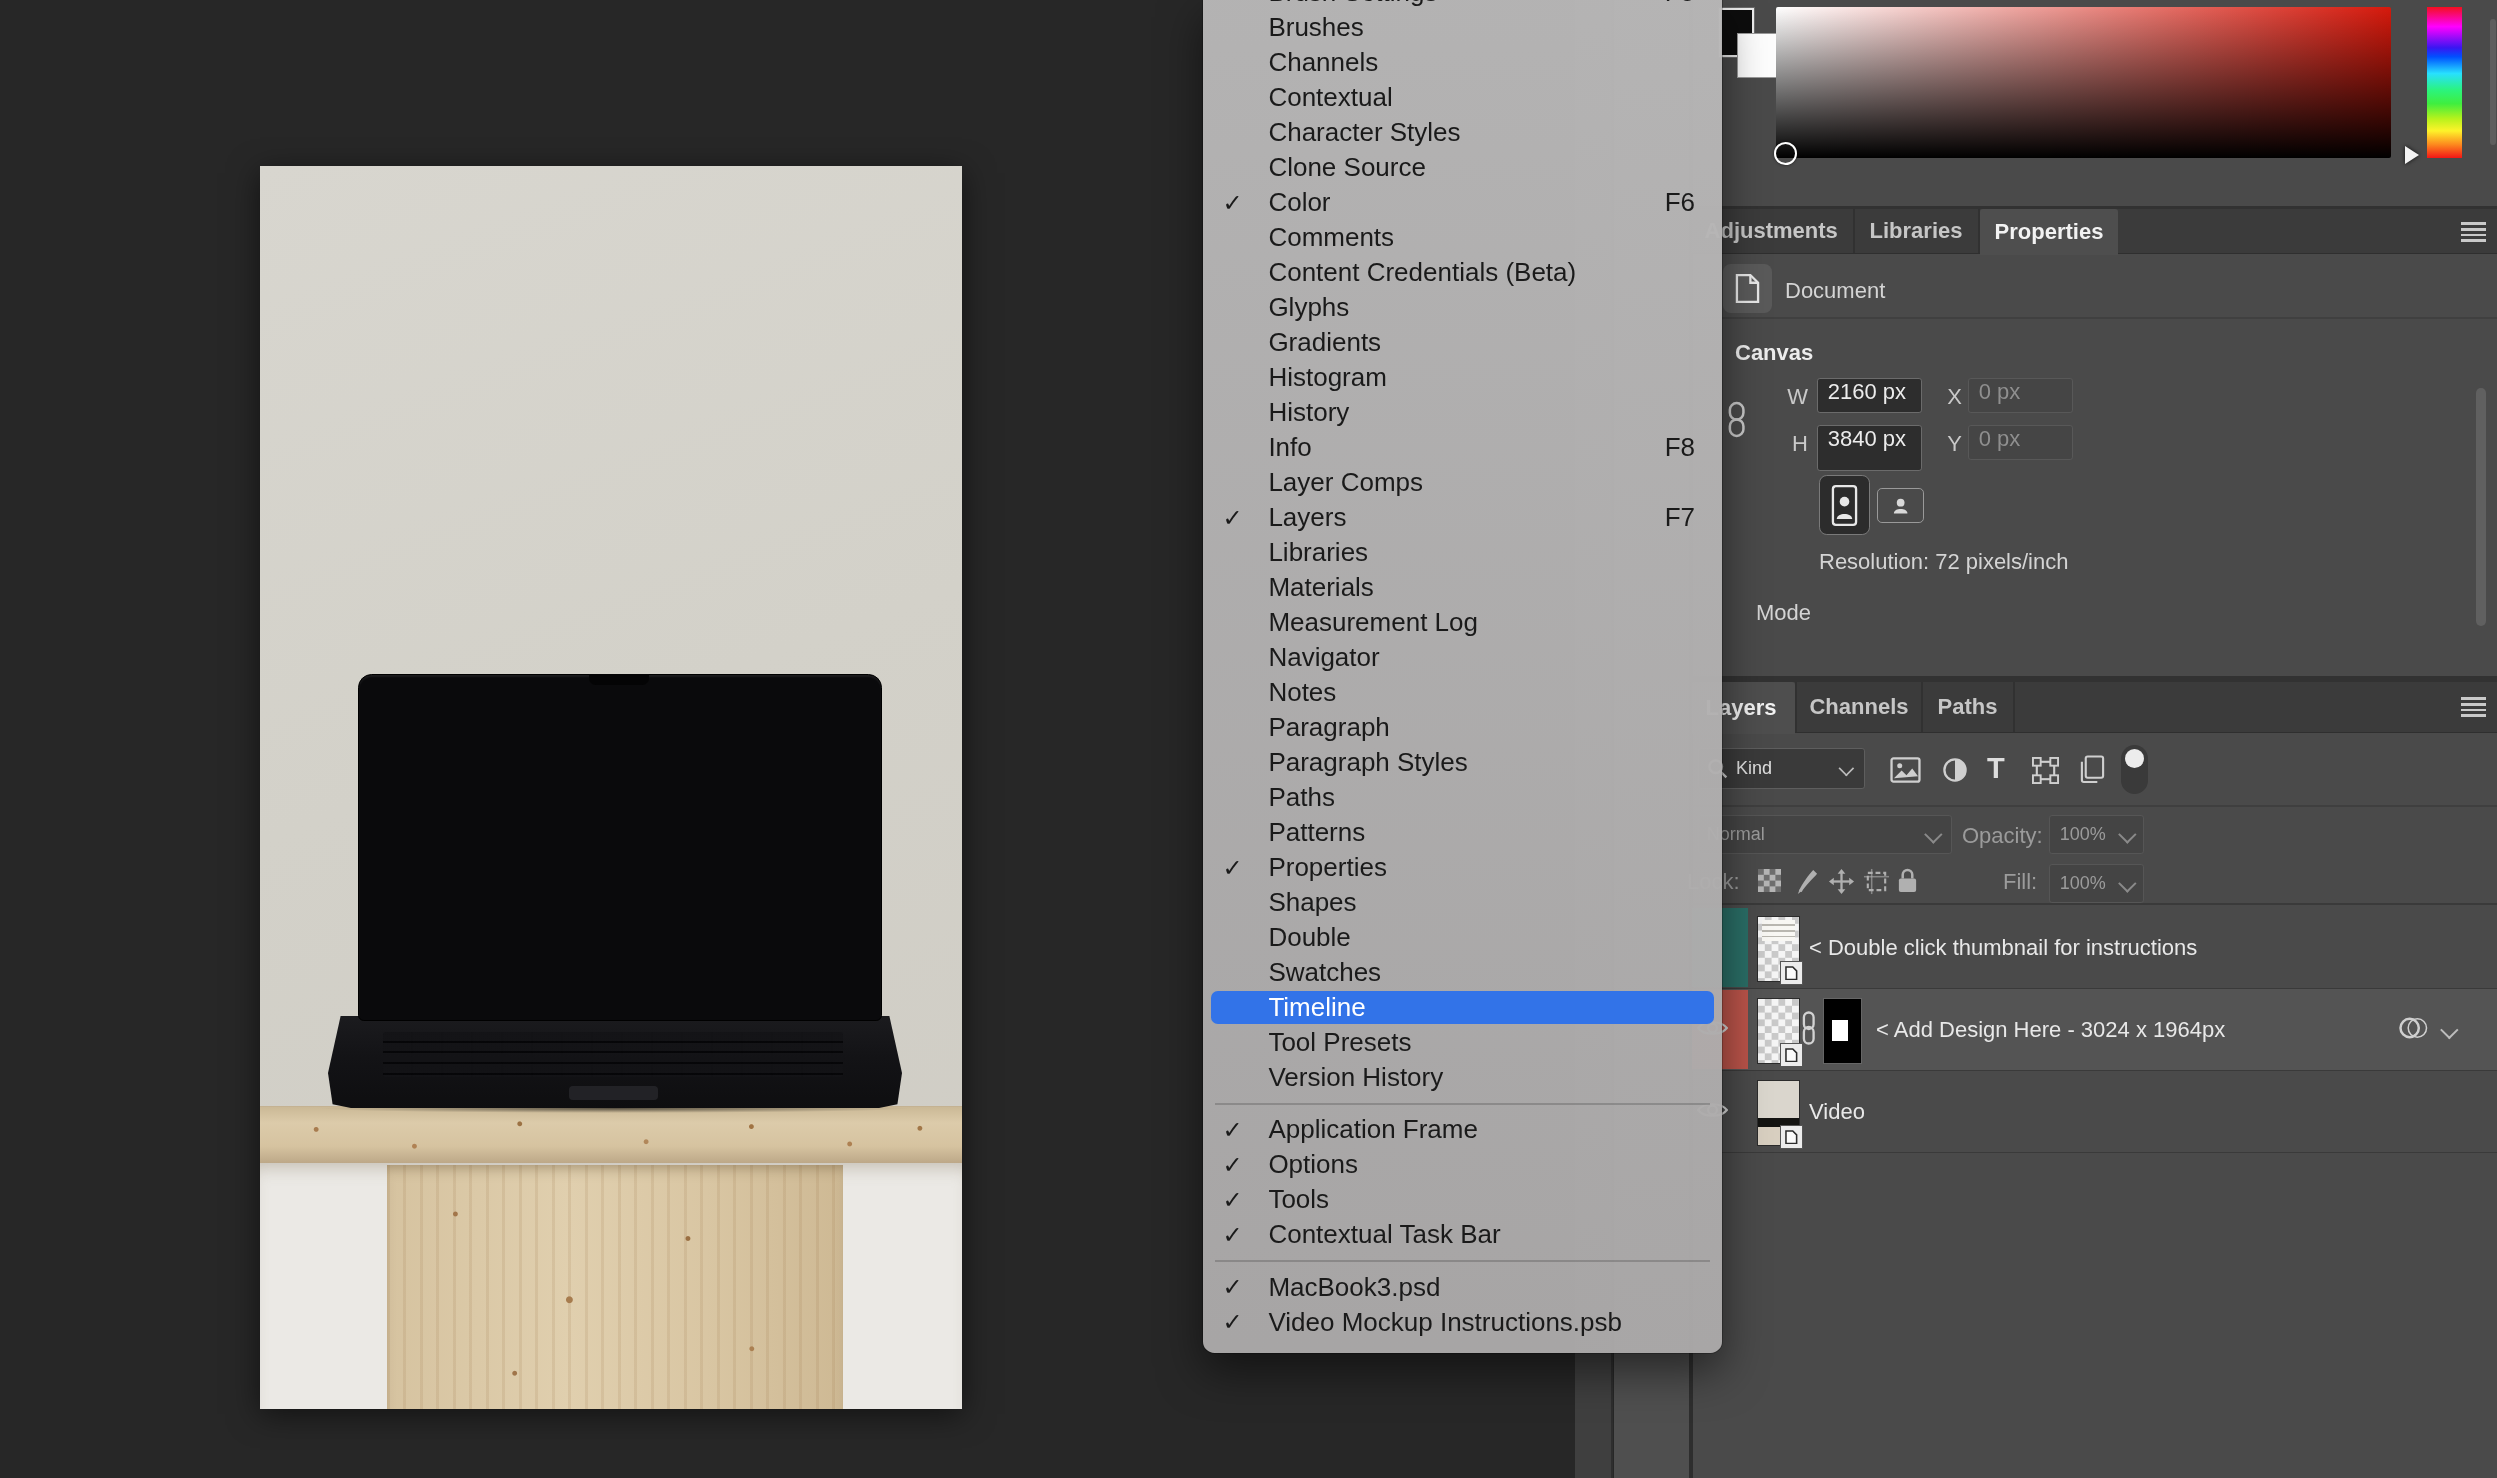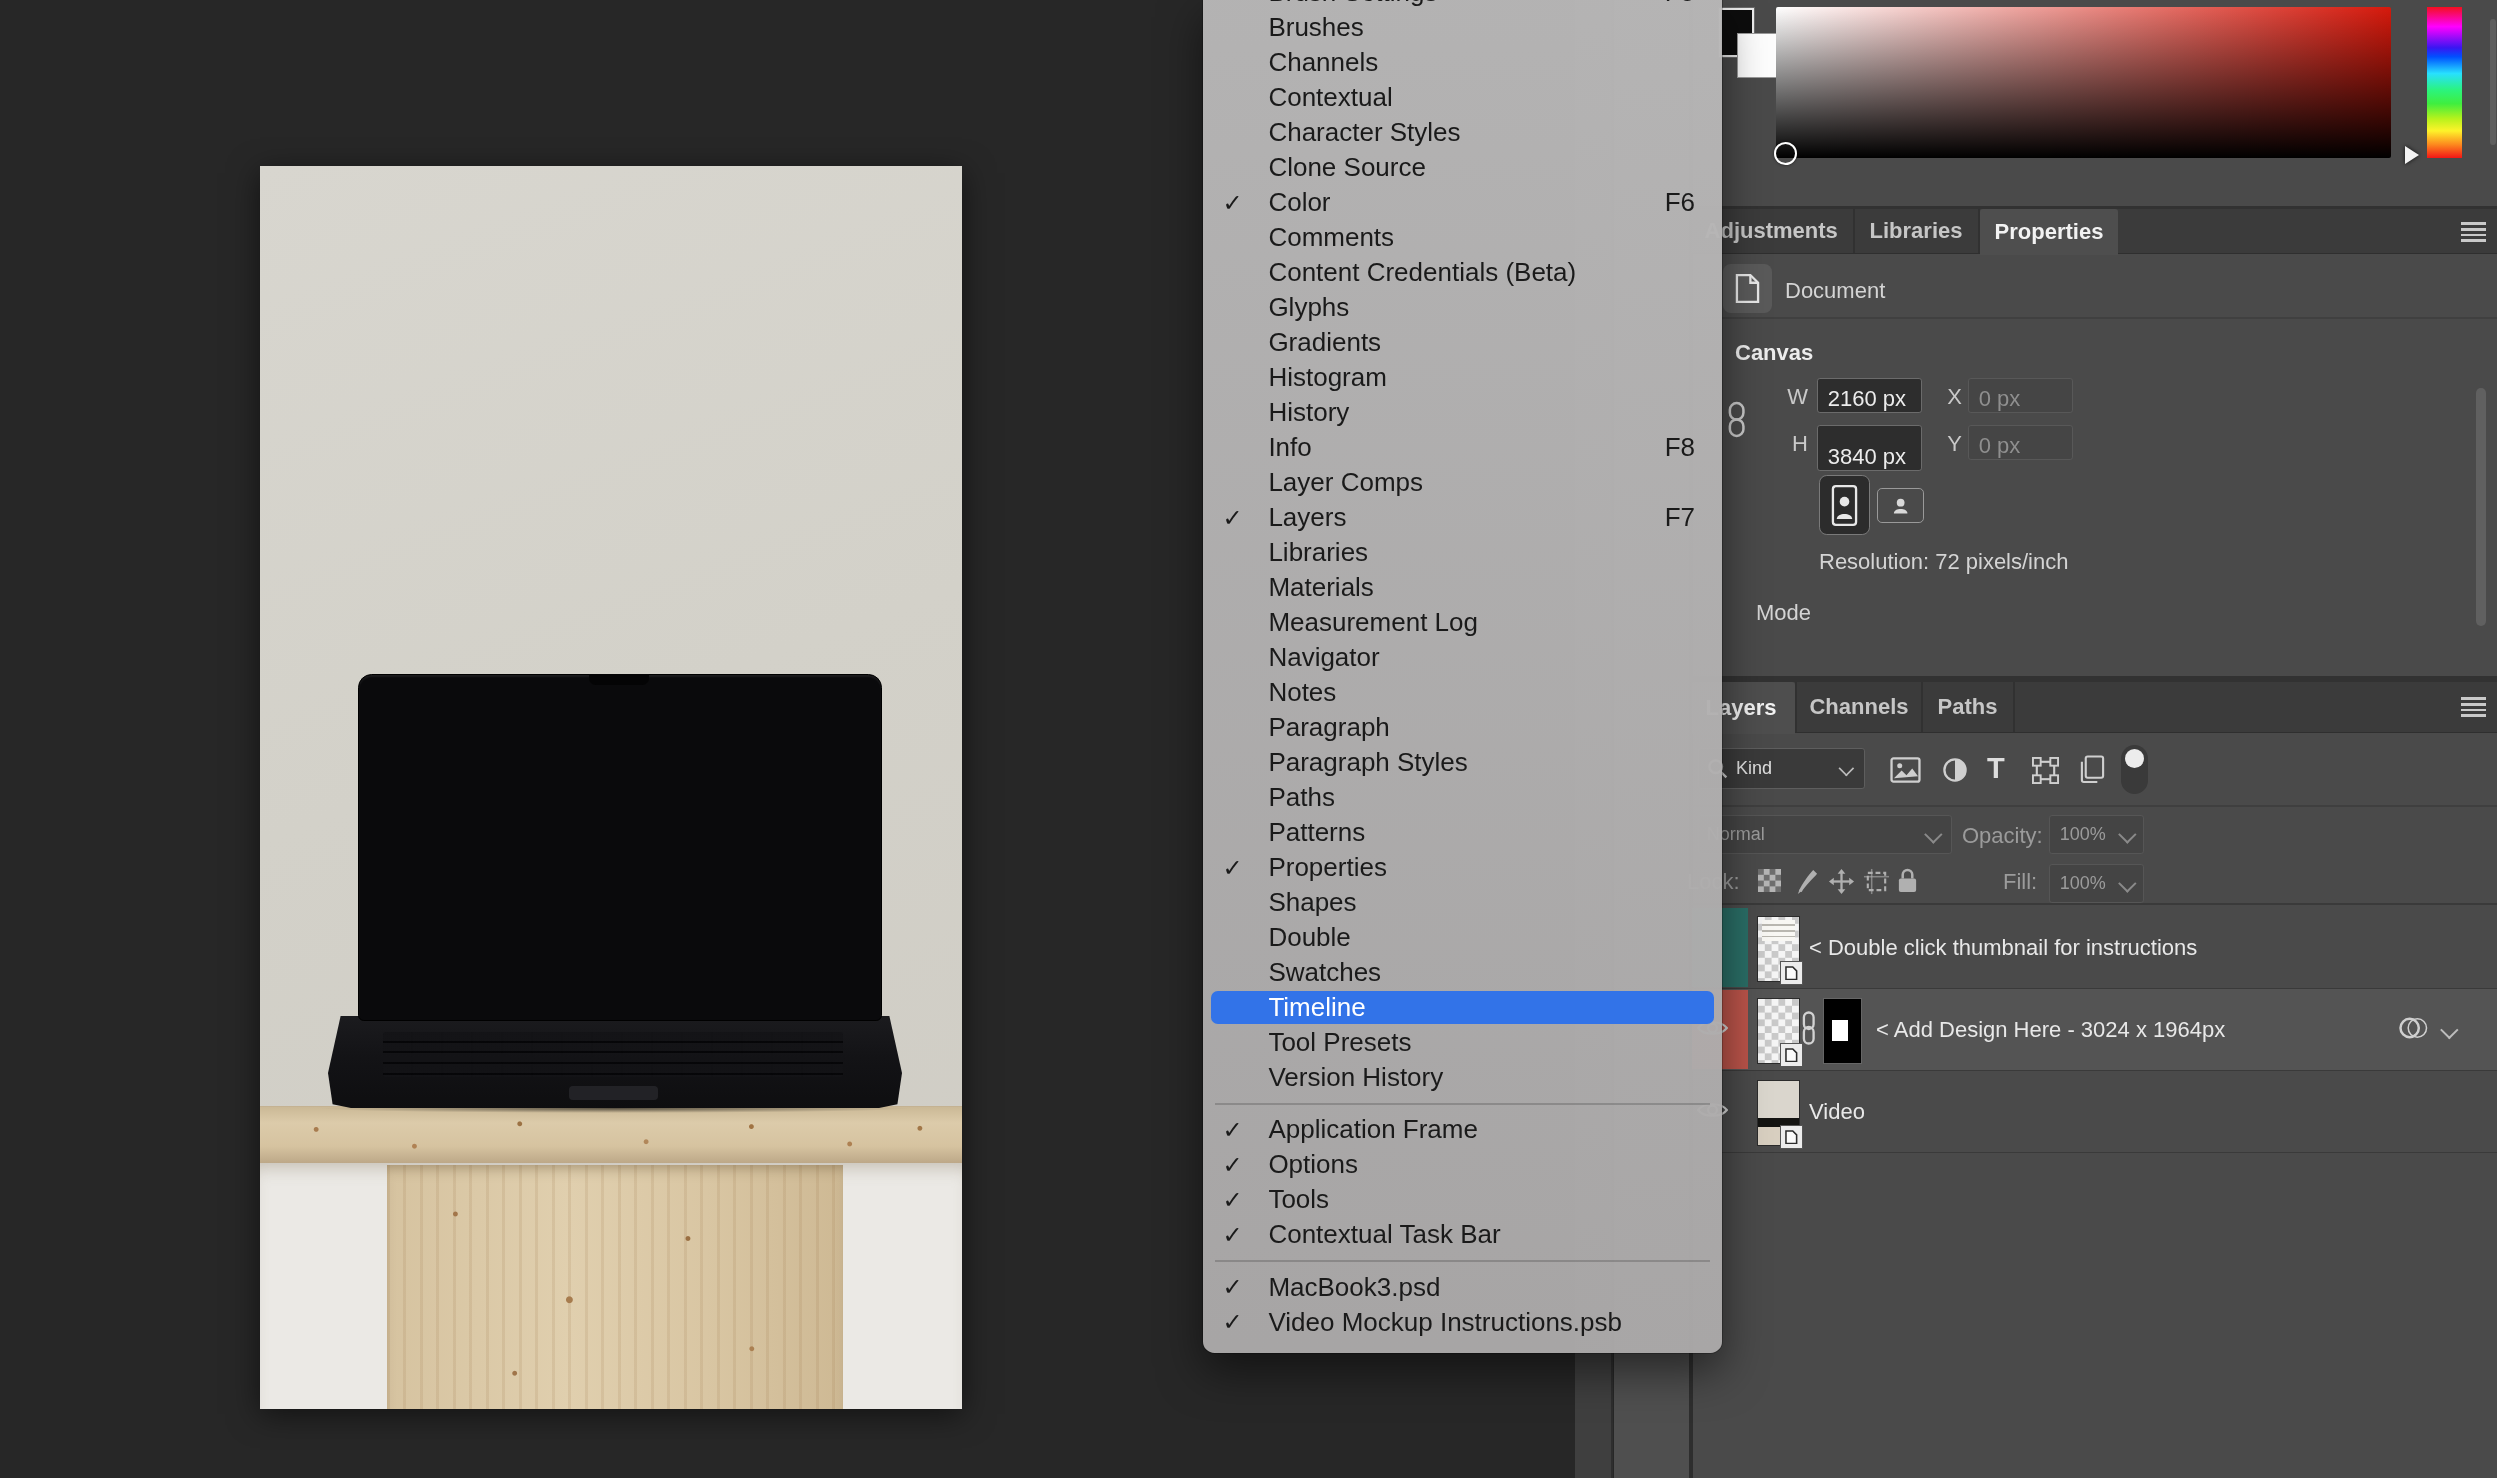--- a/index.html
+++ b/index.html
@@ -77,21 +77,21 @@
         #28e0ff 44%,#2bf47e 55%,#3fee3f 64%,#b7f21c 74%,#fef32a 82%,#fd8a1e 91%,#f41616 100%);}
   #hue-pointer{left:2406px;top:146px;width:0;height:0;border-top:9.7px solid transparent;
      border-bottom:9.7px solid transparent;border-left:14.6px solid #f2f2f2;
      filter:drop-shadow(0 0 1.9px rgba(0,0,0,.8));}
   #swatch-black{left:1720px;top:7.8px;width:31px;height:45px;background:#0d0d0d;
      border:2.9px solid #ececec;box-shadow:0 0 0 1px #6b6b6b;}
   #swatch-white{left:1737px;top:33px;width:39px;height:43px;background:#fdfdfd;border:1px solid #999;}
   #color-scroll{left:2490px;top:19.4px;width:5.8px;height:126px;background:#5e5e5e;border-radius:2.9px;}
 
   
-  .field{background:#2d2d2d;border:1.9px solid #6b6b6b;border-radius:2.9px;display:flex;align-items:flex-end;
+  .field{background:#2d2d2d;border:1.9px solid #6b6b6b;border-radius:2.9px;display:flex;align-items:flex-start;
          font-size:22px;color:#ececec;padding-left:9.7px;box-sizing:border-box;}
   .field.dim{background:#454545;border-color:#585858;color:#8f8f8f;}
   .plabel{font-size:22px;color:#c9c9c9;}
   .ptext{font-size:22px;color:#d4d4d4;}
 
   
   .ddbox{background:#3a3a3a;border:1.9px solid #5e5e5e;border-radius:2.9px;display:flex;align-items:center;
          box-sizing:border-box;font-size:18px;color:#e0e0e0;}
   .ddbox.dim{background:#444;border-color:#565656;color:#9b9b9b;}
   .chev{width:10.7px;height:10.7px;border-right:2.9px solid #bdbdbd;border-bottom:2.9px solid #bdbdbd;

